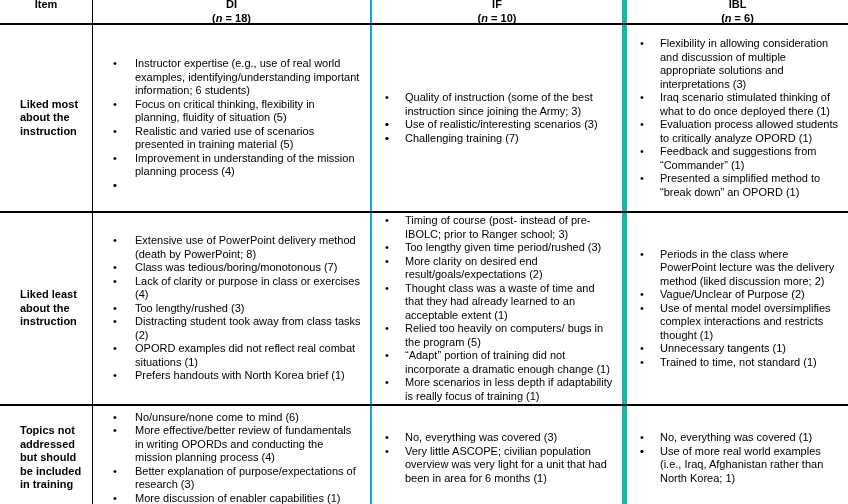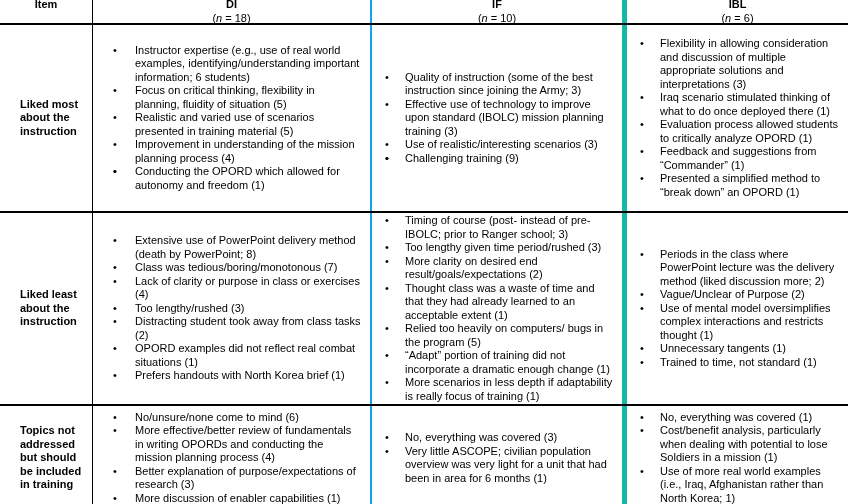--- a/index.html
+++ b/index.html
@@ -45,21 +45,21 @@
     display: flex;
     flex-direction: column;
     align-items: center;
     justify-content: flex-start;
     text-align: center;
   }
   .hdr-label {
     font-weight: bold;
     margin-top: -2px;
   }
-  .hdr-sub { font-weight: normal; }
+  .hdr-sub { font-weight: bold; }
   .it { font-style: italic; }
   
   .stub-cell {
     display: flex;
     flex-direction: column;
     justify-content: center;
     font-weight: bold;
     padding: 2px 4px 2px 20px;
   }
   
@@ -108,28 +108,28 @@
     </div>
 
     <div class="row body-row-0">
       <div class="cell col-item stub-cell">Liked most about the instruction</div>
       <div class="cell col-di list-cell">
           <div class="li"><span class="bullet">•</span><span class="li-text">Instructor expertise (e.g., use of real world examples, identifying/understanding important information; 6 students)</span></div>
           <div class="li"><span class="bullet">•</span><span class="li-text">Focus on critical thinking, flexibility in planning, fluidity of situation (5)</span></div>
           <div class="li"><span class="bullet">•</span><span class="li-text">Realistic and varied use of scenarios presented in training material (5)</span></div>
           <div class="li"><span class="bullet">•</span><span class="li-text">Improvement in understanding of the mission planning process (4)</span></div>
           <div class="li"><span class="bullet">•</span></div>
-          <div class="li"><span class="bullet">•</span><span class="li-text">Conducting the OPORD which allowed for autonomy and freedom (1)</span></div>
+          <div class="li"><span class="bullet">•</span></div>
         </div>
       <div class="cell col-if list-cell">
           <div class="li"><span class="bullet">•</span><span class="li-text">Quality of instruction (some of the best instruction since joining the Army; 3)</span></div>
-          <div class="li"><span class="bullet">•</span><span class="li-text">Effective use of technology to improve upon standard (IBOLC) mission planning training (3)</span></div>
+          <div class="li"><span class="bullet">•</span></div>
           <div class="li"><span class="bullet">•</span><span class="li-text">Use of realistic/interesting scenarios (3)</span></div>
           <div class="li"><span class="bullet">•</span></div>
-          <div class="li"><span class="bullet">•</span><span class="li-text">Challenging training (9)</span></div>
+          <div class="li"><span class="bullet">•</span><span class="li-text">Challenging training (7)</span></div>
         </div>
       <div class="cell col-ibl list-cell">
           <div class="li"><span class="bullet">•</span><span class="li-text">Flexibility in allowing consideration and discussion of multiple appropriate solutions and interpretations (3)</span></div>
           <div class="li"><span class="bullet">•</span><span class="li-text">Iraq scenario stimulated thinking of what to do once deployed there (1)</span></div>
           <div class="li"><span class="bullet">•</span><span class="li-text">Evaluation process allowed students to critically analyze OPORD (1)</span></div>
           <div class="li"><span class="bullet">•</span><span class="li-text">Feedback and suggestions from “Commander” (1)</span></div>
           <div class="li"><span class="bullet">•</span><span class="li-text">Presented a simplified method to “break down” an OPORD (1)</span></div>
         </div>
     </div>
 
@@ -169,19 +169,19 @@
           <div class="li"><span class="bullet">•</span><span class="li-text">More effective/better review of fundamentals in writing OPORDs and conducting the mission planning process (4)</span></div>
           <div class="li"><span class="bullet">•</span><span class="li-text">Better explanation of purpose/expectations of research (3)</span></div>
           <div class="li"><span class="bullet">•</span><span class="li-text">More discussion of enabler capabilities (1)</span></div>
         </div>
       <div class="cell col-if list-cell">
           <div class="li"><span class="bullet">•</span><span class="li-text">No, everything was covered (3)</span></div>
           <div class="li"><span class="bullet">•</span><span class="li-text">Very little ASCOPE; civilian population overview was very light for a unit that had been in area for 6 months (1)</span></div>
         </div>
       <div class="cell col-ibl list-cell">
           <div class="li"><span class="bullet">•</span><span class="li-text">No, everything was covered (1)</span></div>
-          <div class="li"><span class="bullet">•</span><span class="li-text">Cost/benefit analysis, particularly when dealing with potential to lose Soldiers in a mission (1)</span></div>
+          <div class="li"><span class="bullet">•</span></div>
           <div class="li"><span class="bullet">•</span><span class="li-text">Use of more real world examples (i.e., Iraq, Afghanistan rather than North Korea; 1)</span></div>
         </div>
     </div>
 
   </div>
 </div>
 
 </body></html>

